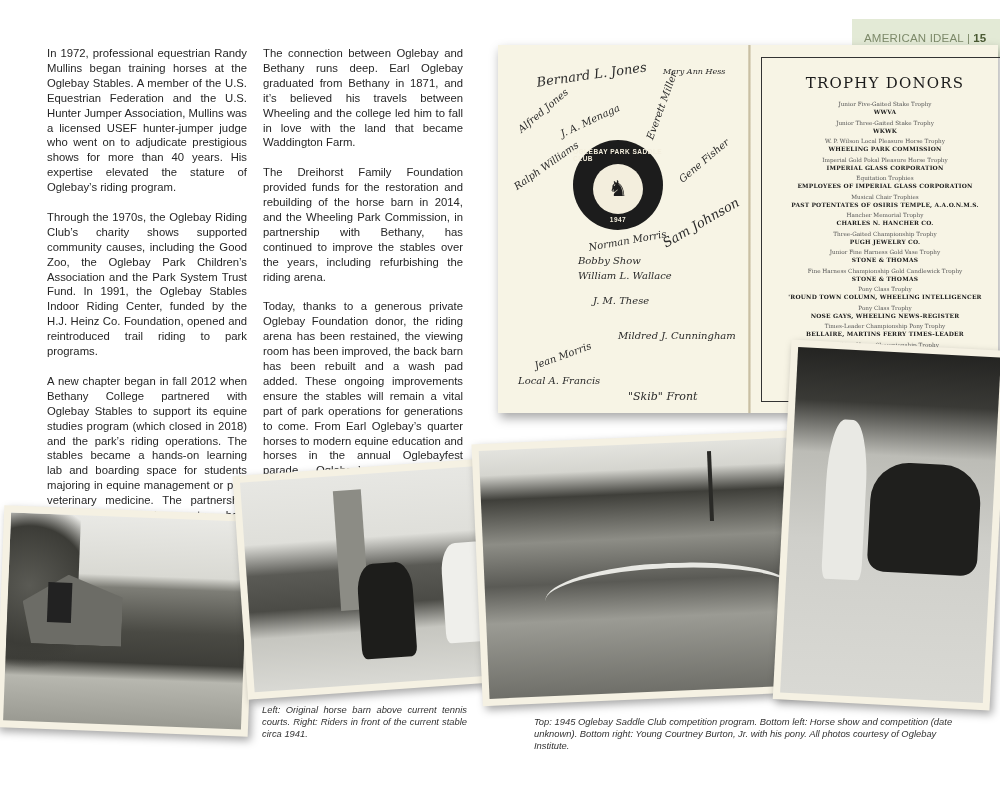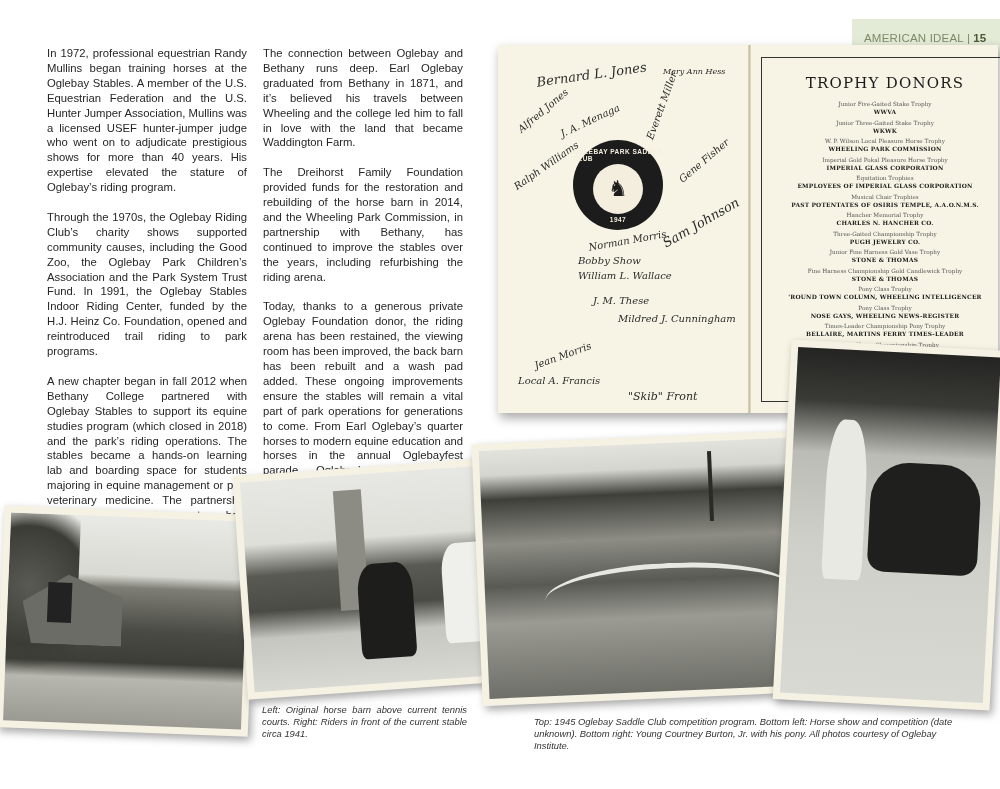--- a/index.html
+++ b/index.html
@@ -130,21 +130,21 @@
     <span class="sig" style="left:60px;top:70px;transform:rotate(-25deg)">J. A. Menaga</span>
     <span class="sig" style="left:128px;top:55px;transform:rotate(-70deg)">Everett Miller</span>
     <span class="sig" style="left:10px;top:115px;transform:rotate(-35deg)">Ralph Williams</span>
     <span class="sig" style="left:175px;top:110px;transform:rotate(-40deg)">Gene Fisher</span>
     <span class="sig" style="left:160px;top:170px;font-size:13px;transform:rotate(-30deg)">Sam Johnson</span>
     <span class="sig" style="left:90px;top:190px;transform:rotate(-10deg)">Norman Morris</span>
     <span class="sig" style="left:80px;top:210px">Bobby Show</span>
     <span class="sig" style="left:80px;top:225px;font-size:10px">William L. Wallace</span>
     <span class="sig" style="left:95px;top:250px">J. M. These</span>
     <span class="sig" style="left:35px;top:305px;transform:rotate(-20deg)">Jean Morris</span>
-    <span class="sig" style="left:120px;top:268px">Mildred J. Cunningham</span>
+    <span class="sig" style="left:120px;top:285px">Mildred J. Cunningham</span>
     <span class="sig" style="left:20px;top:330px">Local A. Francis</span>
     <span class="sig" style="left:130px;top:345px;font-size:11px">"Skib" Front</span>
     <div class="emblem">
       <span class="t">OGLEBAY PARK SADDLE CLUB</span>
       <span class="inner">♞</span>
       <span class="y">1947</span>
     </div>
   </div>
   <div class="spine"></div>
   <div class="donors">

